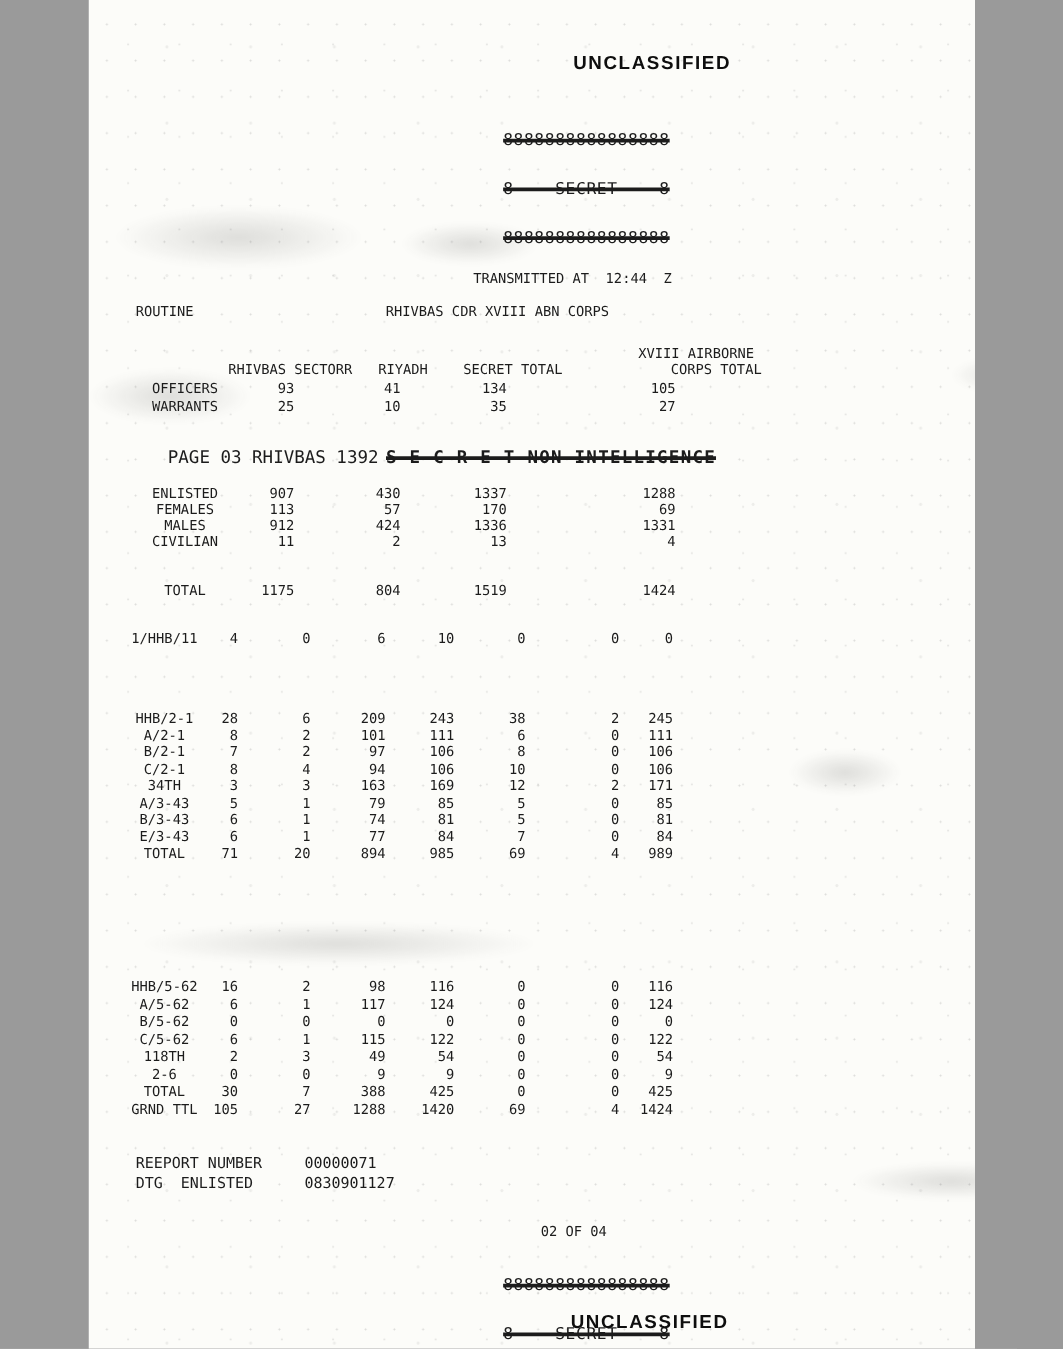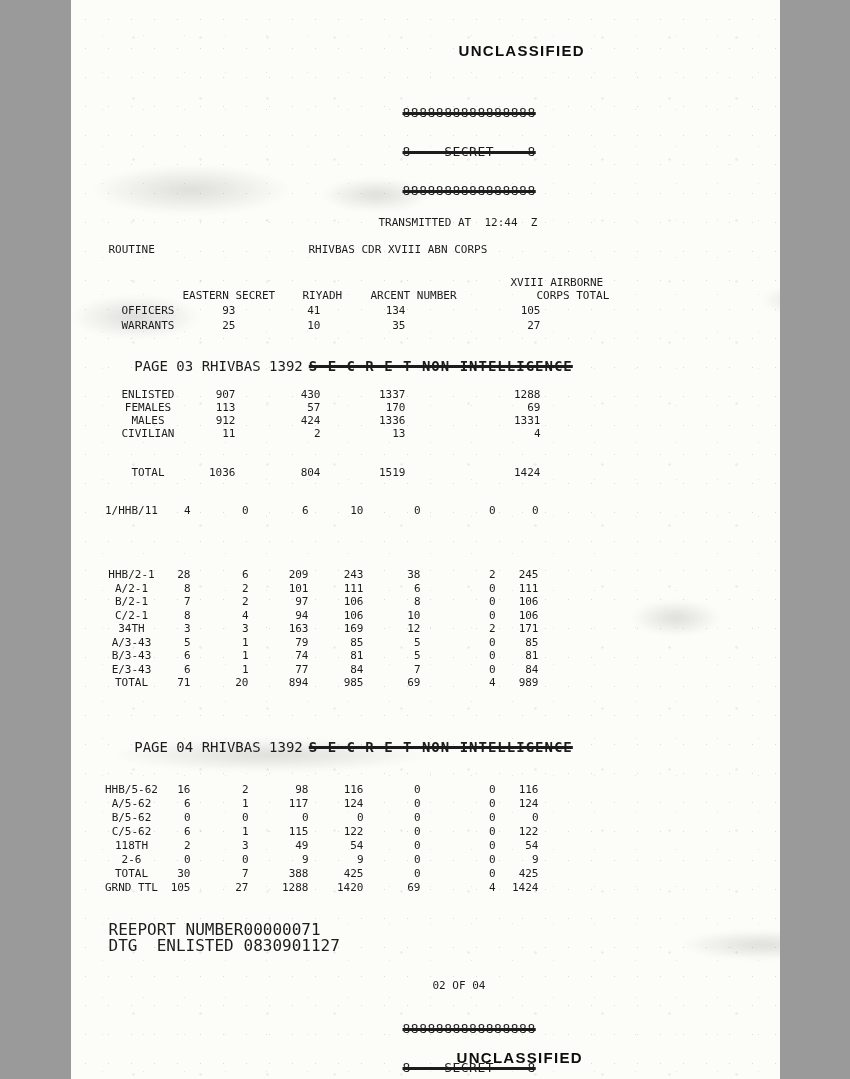--- a/index.html
+++ b/index.html
@@ -23,21 +23,21 @@
   .secret-block .sline { text-decoration:line-through; text-decoration-thickness:2.5px; }
   .title-line { font-size:14px; line-height:13px; }
   .struck { font-weight:bold; text-decoration:line-through; text-decoration-thickness:2.5px; letter-spacing:1px; margin-left:6px; }
   .trow { display:grid; grid-template-columns:var(--cols); }
   .tcell { text-align:right; white-space:pre; }
   .tcell:first-child { text-align:center; }
   .t4 { --cols:95px 40px 85px 85px 135px; font-size:11px; line-height:13px; }
   .t4s { line-height:15px; }
   .t7 { --cols:62px 28px 58px 60px 55px 57px 75px 43px; font-size:11px; line-height:13.5px; }
   .t7b { line-height:14px; }
-  .kv { display:grid; grid-template-columns:135px auto; font-size:16px; line-height:16px; }
+  .kv { display:grid; grid-template-columns:135px auto; font-size:12px; line-height:16px; }
   .kv span { white-space:pre; }
   .smudge { position:absolute; border-radius:50%; filter:blur(2px); background:radial-gradient(rgba(40,40,40,.14), rgba(40,40,40,0) 70%); }
   .vline { position:absolute; background:#1d1d1d; }
 </style>
 </head>
 <body>
 
 <div class="page">
 
   <div class="vline" style="left:836px; top:84px; width:2px; height:78px;"></div>
@@ -55,41 +55,38 @@
     <div class="sline">8888888888888888</div>
     <div class="sline">8    SECRET    8</div>
     <div class="sline">8888888888888888</div>
   </div>
 
   <div class="abs mono" style="left:308px; top:216px;">TRANSMITTED AT  12:44  Z</div>
   <div class="abs mono" style="left:38px; top:243px;">ROUTINE</div>
   <div class="abs mono" style="left:238px; top:243px;">RHIVBAS CDR XVIII ABN CORPS</div>
 
   <div class="abs mono" style="left:440px; top:276px;">XVIII AIRBORNE</div>
-  <div class="abs mono" style="left:112px; top:289px;">EASTERN SECRET</div>
+  <div class="abs mono" style="left:112px; top:289px;">RHIVBAS SECTORR</div>
   <div class="abs mono" style="left:232px; top:289px;">RIYADH</div>
-  <div class="abs mono" style="left:300px; top:289px;">ARCENT NUMBER</div>
+  <div class="abs mono" style="left:300px; top:289px;">SECRET TOTAL</div>
   <div class="abs mono" style="left:466px; top:289px;">CORPS TOTAL</div>
 
   <div class="abs t4 t4s" style="left:30px; top:303px;"><div class="trow"><span class="tcell">OFFICERS</span><span class="tcell">93</span><span class="tcell">41</span><span class="tcell">134</span><span class="tcell">105</span></div><div class="trow"><span class="tcell">WARRANTS</span><span class="tcell">25</span><span class="tcell">10</span><span class="tcell">35</span><span class="tcell">27</span></div></div>
 
   <div class="abs title-line" style="left:30px; top:347px;">
     <span>PAGE 03 RHIVBAS 1392</span><span class="struck">S E C R E T NON INTELLIGENCE</span>
   </div>
 
   <div class="abs t4" style="left:30px; top:388px;"><div class="trow"><span class="tcell">ENLISTED</span><span class="tcell">907</span><span class="tcell">430</span><span class="tcell">1337</span><span class="tcell">1288</span></div><div class="trow"><span class="tcell">FEMALES</span><span class="tcell">113</span><span class="tcell">57</span><span class="tcell">170</span><span class="tcell">69</span></div><div class="trow"><span class="tcell">MALES</span><span class="tcell">912</span><span class="tcell">424</span><span class="tcell">1336</span><span class="tcell">1331</span></div><div class="trow"><span class="tcell">CIVILIAN</span><span class="tcell">11</span><span class="tcell">2</span><span class="tcell">13</span><span class="tcell">4</span></div></div>
-  <div class="abs t4" style="left:30px; top:466px;"><div class="trow"><span class="tcell">TOTAL</span><span class="tcell">1036</span><span class="tcell">804</span><span class="tcell">1519</span><span class="tcell">1424</span></div></div>
+  <div class="abs t4" style="left:30px; top:466px;"><div class="trow"><span class="tcell">TOTAL</span><span class="tcell">1175</span><span class="tcell">804</span><span class="tcell">1519</span><span class="tcell">1424</span></div></div>
 
   <div class="abs t7" style="left:30px; top:504px;"><div class="trow"><span class="tcell">1/HHB/11</span><span class="tcell">4</span><span class="tcell">0</span><span class="tcell">6</span><span class="tcell">10</span><span class="tcell">0</span><span class="tcell">0</span><span class="tcell">0</span></div></div>
 
   <div class="abs t7" style="left:30px; top:568px;"><div class="trow"><span class="tcell">HHB/2-1</span><span class="tcell">28</span><span class="tcell">6</span><span class="tcell">209</span><span class="tcell">243</span><span class="tcell">38</span><span class="tcell">2</span><span class="tcell">245</span></div><div class="trow"><span class="tcell">A/2-1</span><span class="tcell">8</span><span class="tcell">2</span><span class="tcell">101</span><span class="tcell">111</span><span class="tcell">6</span><span class="tcell">0</span><span class="tcell">111</span></div><div class="trow"><span class="tcell">B/2-1</span><span class="tcell">7</span><span class="tcell">2</span><span class="tcell">97</span><span class="tcell">106</span><span class="tcell">8</span><span class="tcell">0</span><span class="tcell">106</span></div><div class="trow"><span class="tcell">C/2-1</span><span class="tcell">8</span><span class="tcell">4</span><span class="tcell">94</span><span class="tcell">106</span><span class="tcell">10</span><span class="tcell">0</span><span class="tcell">106</span></div><div class="trow"><span class="tcell">34TH</span><span class="tcell">3</span><span class="tcell">3</span><span class="tcell">163</span><span class="tcell">169</span><span class="tcell">12</span><span class="tcell">2</span><span class="tcell">171</span></div><div class="trow"><span class="tcell">A/3-43</span><span class="tcell">5</span><span class="tcell">1</span><span class="tcell">79</span><span class="tcell">85</span><span class="tcell">5</span><span class="tcell">0</span><span class="tcell">85</span></div><div class="trow"><span class="tcell">B/3-43</span><span class="tcell">6</span><span class="tcell">1</span><span class="tcell">74</span><span class="tcell">81</span><span class="tcell">5</span><span class="tcell">0</span><span class="tcell">81</span></div><div class="trow"><span class="tcell">E/3-43</span><span class="tcell">6</span><span class="tcell">1</span><span class="tcell">77</span><span class="tcell">84</span><span class="tcell">7</span><span class="tcell">0</span><span class="tcell">84</span></div><div class="trow"><span class="tcell">TOTAL</span><span class="tcell">71</span><span class="tcell">20</span><span class="tcell">894</span><span class="tcell">985</span><span class="tcell">69</span><span class="tcell">4</span><span class="tcell">989</span></div></div>
 
-  <div class="abs title-line" style="left:30px; top:728px;">
-    <span>PAGE 04 RHIVBAS 1392</span><span class="struck">S E C R E T NON INTELLIGENCE</span>
-  </div>
 
   <div class="abs t7 t7b" style="left:30px; top:783px;"><div class="trow"><span class="tcell">HHB/5-62</span><span class="tcell">16</span><span class="tcell">2</span><span class="tcell">98</span><span class="tcell">116</span><span class="tcell">0</span><span class="tcell">0</span><span class="tcell">116</span></div><div class="trow"><span class="tcell">A/5-62</span><span class="tcell">6</span><span class="tcell">1</span><span class="tcell">117</span><span class="tcell">124</span><span class="tcell">0</span><span class="tcell">0</span><span class="tcell">124</span></div><div class="trow"><span class="tcell">B/5-62</span><span class="tcell">0</span><span class="tcell">0</span><span class="tcell">0</span><span class="tcell">0</span><span class="tcell">0</span><span class="tcell">0</span><span class="tcell">0</span></div><div class="trow"><span class="tcell">C/5-62</span><span class="tcell">6</span><span class="tcell">1</span><span class="tcell">115</span><span class="tcell">122</span><span class="tcell">0</span><span class="tcell">0</span><span class="tcell">122</span></div><div class="trow"><span class="tcell">118TH</span><span class="tcell">2</span><span class="tcell">3</span><span class="tcell">49</span><span class="tcell">54</span><span class="tcell">0</span><span class="tcell">0</span><span class="tcell">54</span></div><div class="trow"><span class="tcell">2-6</span><span class="tcell">0</span><span class="tcell">0</span><span class="tcell">9</span><span class="tcell">9</span><span class="tcell">0</span><span class="tcell">0</span><span class="tcell">9</span></div><div class="trow"><span class="tcell">TOTAL</span><span class="tcell">30</span><span class="tcell">7</span><span class="tcell">388</span><span class="tcell">425</span><span class="tcell">0</span><span class="tcell">0</span><span class="tcell">425</span></div><div class="trow"><span class="tcell">GRND TTL</span><span class="tcell">105</span><span class="tcell">27</span><span class="tcell">1288</span><span class="tcell">1420</span><span class="tcell">69</span><span class="tcell">4</span><span class="tcell">1424</span></div></div>
 
   <div class="abs kv" style="left:38px; top:922px;">
     <span>REEPORT NUMBER</span>
     <span>00000071</span>
     <span>DTG  ENLISTED</span>
     <span>0830901127</span>
   </div>
 

